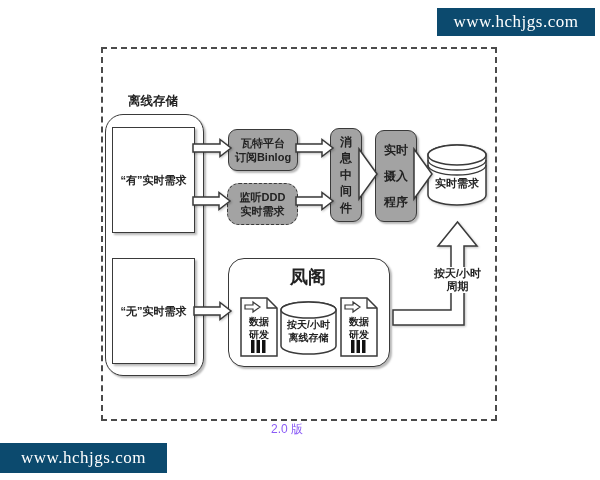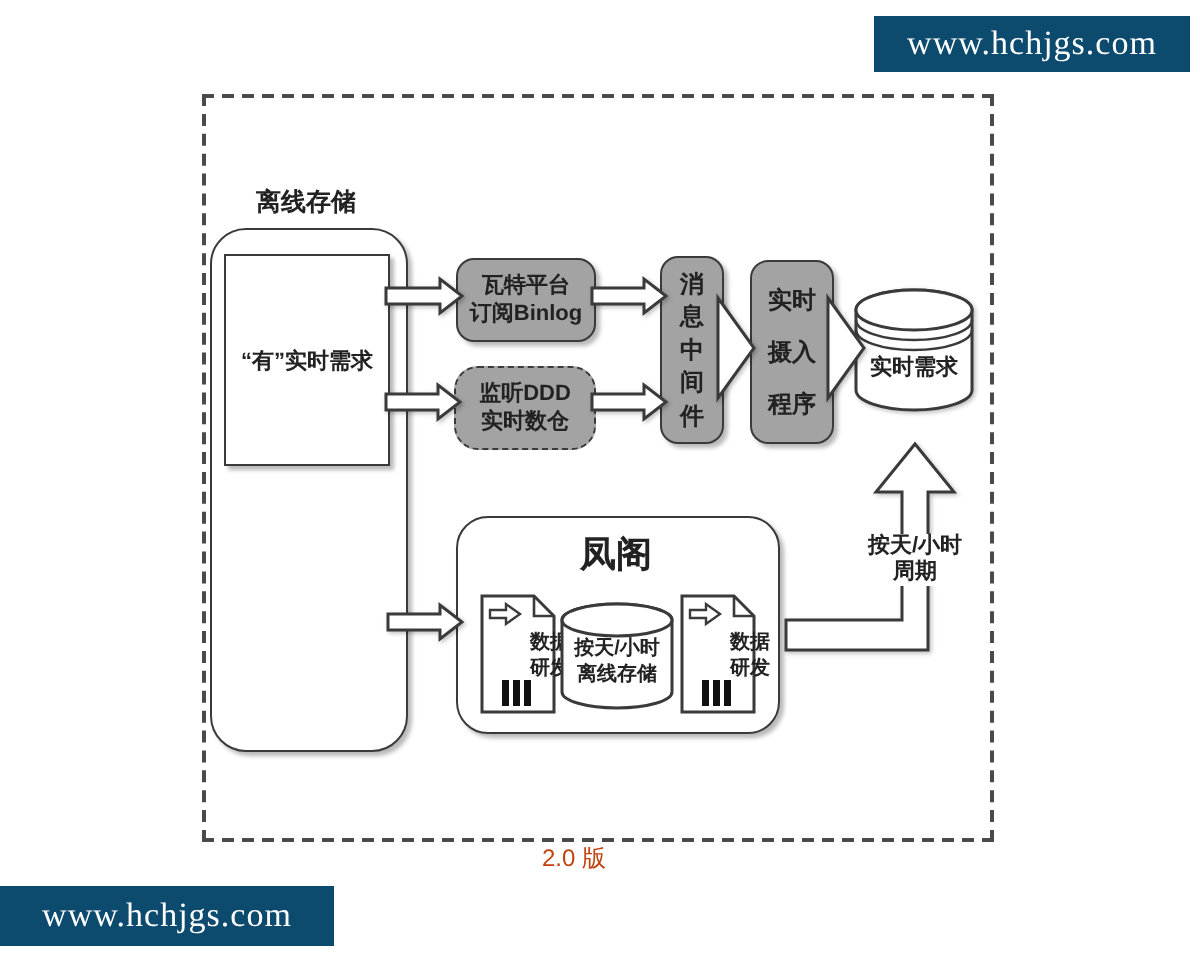--- a/index.html
+++ b/index.html
@@ -4,21 +4,21 @@
 <style>
   html,body{margin:0;padding:0;background:#ffffff;}
   .canvas{position:relative;width:600px;height:480px;background:#ffffff;overflow:hidden;
           font-family:"Liberation Sans","DejaVu Sans",sans-serif;color:#222;}
   .abs{position:absolute;}
   .watermark{position:absolute;background:#0c4a6e;color:#fff;font-size:17px;
              display:flex;align-items:center;justify-content:center;letter-spacing:.5px;font-family:Liberation Serif, serif;}
   .wm-top{left:437px;top:8px;width:158px;height:28px;}
   .wm-bottom{left:0px;top:443px;width:167px;height:30px;}
   .dashed-frame{left:101px;top:47px;width:392px;height:370px;border:2px dashed #4a4a4a;}
-  .version{left:237px;top:421px;width:100px;text-align:center;font-size:12px;color:#c2410c;}
+  .version{left:237px;top:421px;width:100px;text-align:center;font-size:12px;color:#8b5cf6;}
   .lbl{font-weight:bold;white-space:pre-line;text-align:center;}
   .biz-label{left:118px;top:93px;width:70px;font-size:12.5px;font-weight:bold;text-align:center;}
   .shadowed{box-shadow:2px 2px 2px rgba(0,0,0,0.28);}
   .outer-group{left:105px;top:114px;width:97px;height:260px;border:1.5px solid #3a3a3a;
                border-radius:18px;background:#fff;}
   .plainbox{border:1.4px solid #3a3a3a;background:#fff;display:flex;align-items:center;
             justify-content:center;font-size:11px;font-weight:bold;}
   .box-has{left:112px;top:127px;width:81px;height:104px;}
   .box-no{left:112px;top:258px;width:81px;height:104px;}
   .roundbox{border:1.4px solid #3a3a3a;background:#a3a3a3;border-radius:9px;display:flex;
@@ -32,21 +32,21 @@
   .cyl-rt{left:427px;top:143px;width:60px;height:64px;}
   .cyl-rt .cyl-text{position:absolute;left:0;top:33px;width:100%;text-align:center;
                     font-size:11px;font-weight:bold;}
   .fengge{left:228px;top:258px;width:160px;height:107px;border:1.5px solid #3a3a3a;
           border-radius:16px;background:#fff;}
   .fengge-title{left:228px;top:265px;width:160px;text-align:center;font-size:18px;font-weight:bold;}
   .doc{width:38px;height:60px;}
   .doc-left{left:240px;top:297px;}
   .doc-right{left:340px;top:297px;}
   .doc .doc-text{position:absolute;left:0;top:19px;width:100%;text-align:center;
-                 font-size:10px;font-weight:bold;line-height:12.5px;white-space:pre-line;padding-left:16px;}
+                 font-size:10px;font-weight:bold;line-height:12.5px;white-space:pre-line;}
   .cyl-off{left:280px;top:301px;width:57px;height:54px;}
   .cyl-off .cyl-text{position:absolute;left:0;top:17px;width:100%;text-align:center;
                      font-size:10px;font-weight:bold;line-height:13px;white-space:pre-line;}
   .overlay{position:absolute;left:0;top:0;width:600px;height:480px;pointer-events:none;}
   .overlay polygon{fill:#ffffff;stroke:#3a3a3a;stroke-width:1.5;}
   .arrow-shadow{filter:drop-shadow(1.5px 1.5px 1px rgba(0,0,0,0.25));}
   .period-label{left:425px;top:267px;width:65px;font-size:11px;line-height:13px;background:#fff;}
   .accel-label{left:405px;top:328px;width:85px;font-size:11px;line-height:13px;}
   svg{display:block;}
   .shape-stroke{fill:#ffffff;stroke:#3a3a3a;stroke-width:1.5;}
@@ -59,25 +59,26 @@
 
   <div class="watermark wm-top">www.hchjgs.com</div>
   <div class="watermark wm-bottom">www.hchjgs.com</div>
 
   <div class="abs dashed-frame"></div>
   <div class="abs version">2.0 版</div>
 
   <div class="abs biz-label">离线存储</div>
   <div class="abs outer-group shadowed"></div>
   <div class="abs plainbox box-has shadowed">“有”实时需求</div>
+  <div class="abs plainbox box-no shadowed">“无”实时需求</div>
 
   <div class="abs roundbox box-watt shadowed lbl">瓦特平台
 订阅Binlog</div>
   <div class="abs roundbox box-ddd lbl">监听DDD
-实时数仓</div>
+实时需求</div>
   <div class="abs roundbox box-mq shadowed lbl">消
 息
 中
 间
 件</div>
   <div class="abs roundbox box-ingest shadowed lbl">实时
 摄入
 程序</div>
 
   <div class="abs cyl-wrap cyl-rt">

